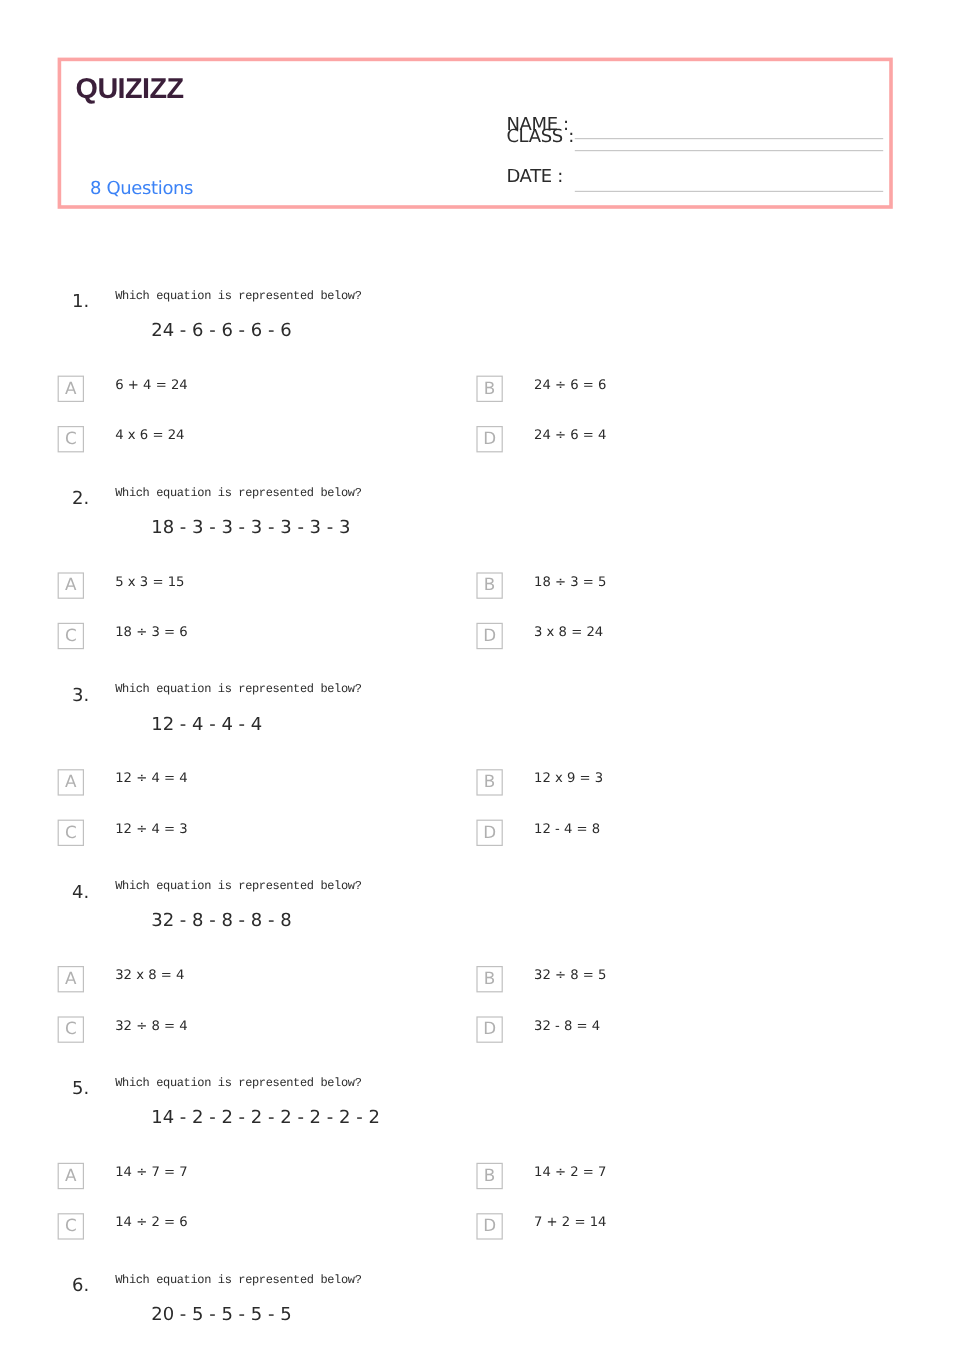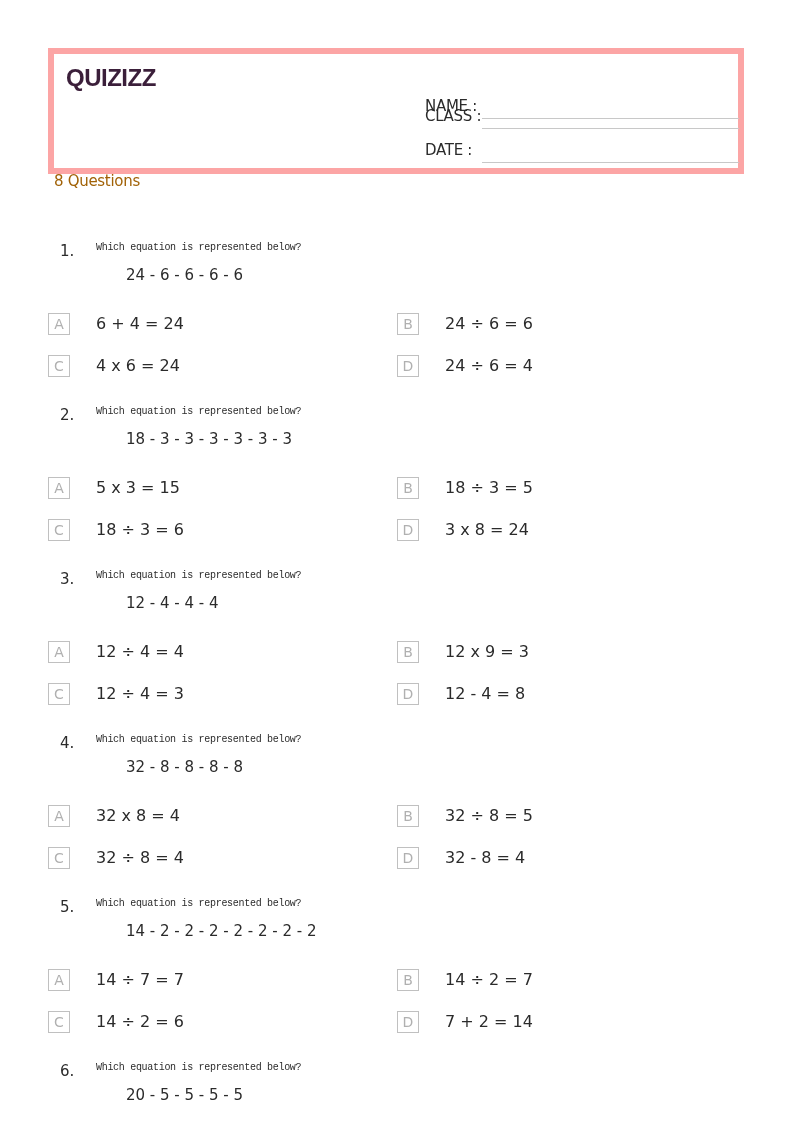--- a/index.html
+++ b/index.html
@@ -14,21 +14,21 @@
       overflow: hidden;
       font-family: "DejaVu Sans", "Liberation Sans", sans-serif;
       color: #2b2b2b;
     }
     .header-box {
       position: absolute;
       left: 48px;
       top: 48px;
       width: 696px;
       height: 126px;
-      border: 6px solid #fca5a5;
+      border: 3px solid #fca5a5;
       box-sizing: border-box;
     }
     .logo {
       position: absolute;
       left: 12px;
       top: 10px;
       font-family: "Liberation Sans", "DejaVu Sans", sans-serif;
       font-weight: bold;
       font-size: 24px;
       letter-spacing: -0.5px;
@@ -37,26 +37,25 @@
     .quiz-title {
       position: absolute;
       left: 12px;
       top: 77px;
       font-size: 15px;
       color: #2b2b2b;
       letter-spacing: -0.3px;
     }
     .quiz-count {
       position: absolute;
-      left: 0;
+      left: 24px;
       top: 97px;
       font-size: 15px;
-      color: #a16207;
-      letter-spacing: -0.3px;
-      margin-top: 21px;
+      color: #3b82f6;
+      letter-spacing: -0.3px;
     }
     .field {
       position: absolute;
       left: 371px;
       height: 22px;
       width: 314px;
     }
     .field-label {
       position: absolute;
       left: 0;
@@ -118,21 +117,21 @@
       box-sizing: border-box;
       font-size: 14px;
       color: #b0b0b0;
       text-align: center;
       line-height: 20px;
     }
     .opt-text {
       position: absolute;
       left: 48px;
       top: 1px;
-      font-size: 16px;
+      font-size: 11px;
       color: #2b2b2b;
       white-space: nowrap;
     }
   </style>
 </head>
 <body>
 
 <div class="header-box">
   <div class="logo">QUIZIZZ</div>
   <div class="quiz-count">8 Questions</div>

